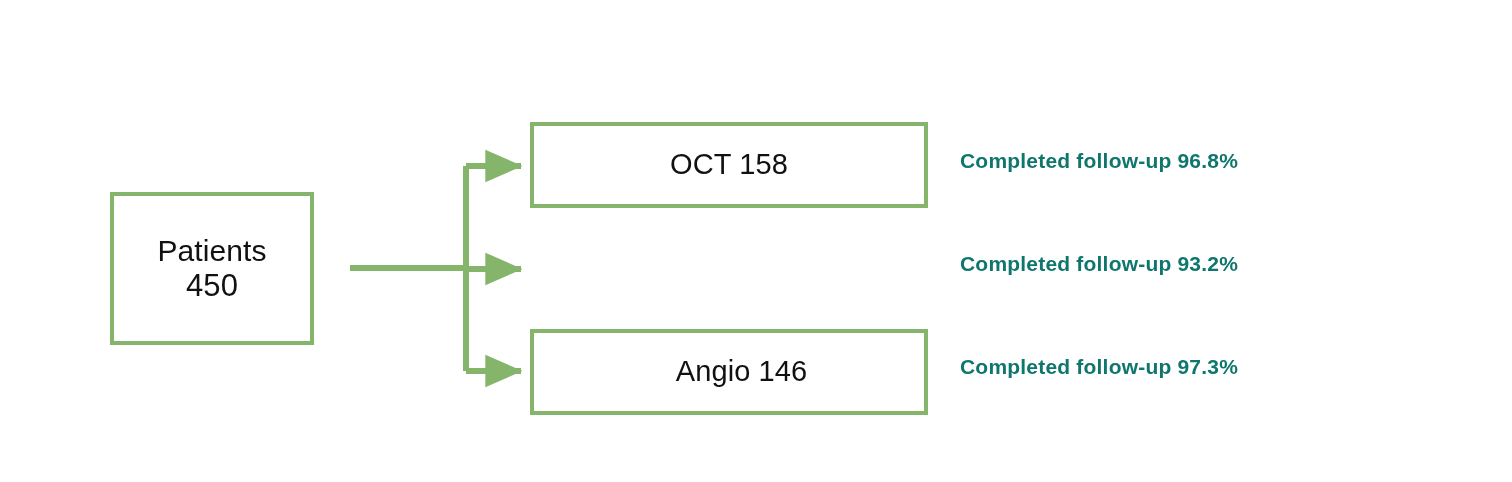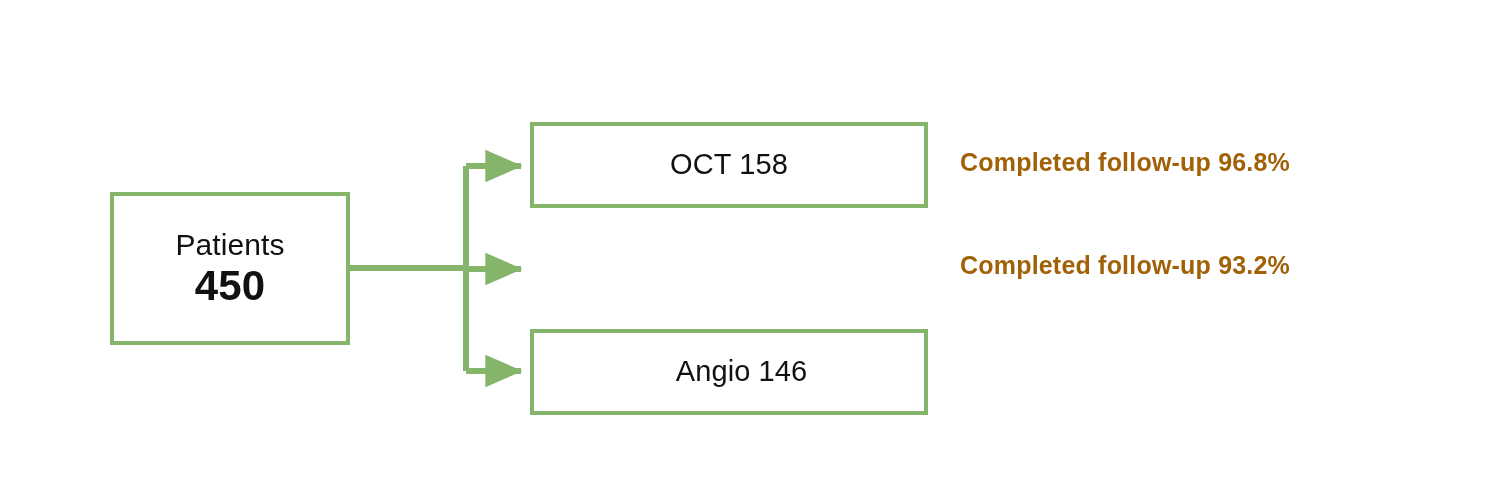--- a/index.html
+++ b/index.html
@@ -50,30 +50,30 @@
     line-height: 1.08;
     font-family: "Liberation Sans Narrow", "Liberation Sans", sans-serif;
     font-stretch: condensed;
     letter-spacing: 0.1px;
   }
 
   
   #node-source {
     left: 110px;
     top: 192px;
-    width: 240px;
+    width: 204px;
     height: 153px;
   }
   #node-source .node-line.primary {
     font-size: 30px;
     font-weight: 400;
   }
   #node-source .node-line.value {
-    font-size: 42px;
-    font-weight: 700;
+    font-size: 31px;
+    font-weight: 400;
     margin-top: 2px;
   }
 
   
   .arm-box {
     left: 530px;
     width: 398px;
     height: 86px;
   }
   .arm-box .node-line.primary {
@@ -82,25 +82,25 @@
   }
   #node-arm-0 { top: 122px; }
   #node-arm-1 { top: 226px; }
   #node-arm-2 { top: 329px; padding-left: 25px; }
 
   
   .arm-note {
     position: absolute;
     left: 960px;
     width: 430px;
-    color: #a16207;
+    color: #0f766e;
     font-family: "Liberation Sans Narrow", "Liberation Sans", sans-serif;
     font-stretch: condensed;
     font-weight: 700;
-    font-size: 25px;
+    font-size: 21px;
     line-height: 1;
     white-space: nowrap;
     letter-spacing: 0.2px;
   }
   #note-arm-0 { top: 150px; }
   #note-arm-1 { top: 253px; }
   #note-arm-2 { top: 356px; }
 </style>
 </head>
 <body>
@@ -136,14 +136,15 @@
 
 
   <div id="node-arm-2" class="node-box arm-box">
     <span class="node-line primary">Angio 146</span>
   </div>
 
   <div id="note-arm-0" class="arm-note">Completed follow-up 96.8%</div>
 
   <div id="note-arm-1" class="arm-note">Completed follow-up 93.2%</div>
 
+  <div id="note-arm-2" class="arm-note">Completed follow-up 97.3%</div>
 
 </div>
 
 </body></html>

